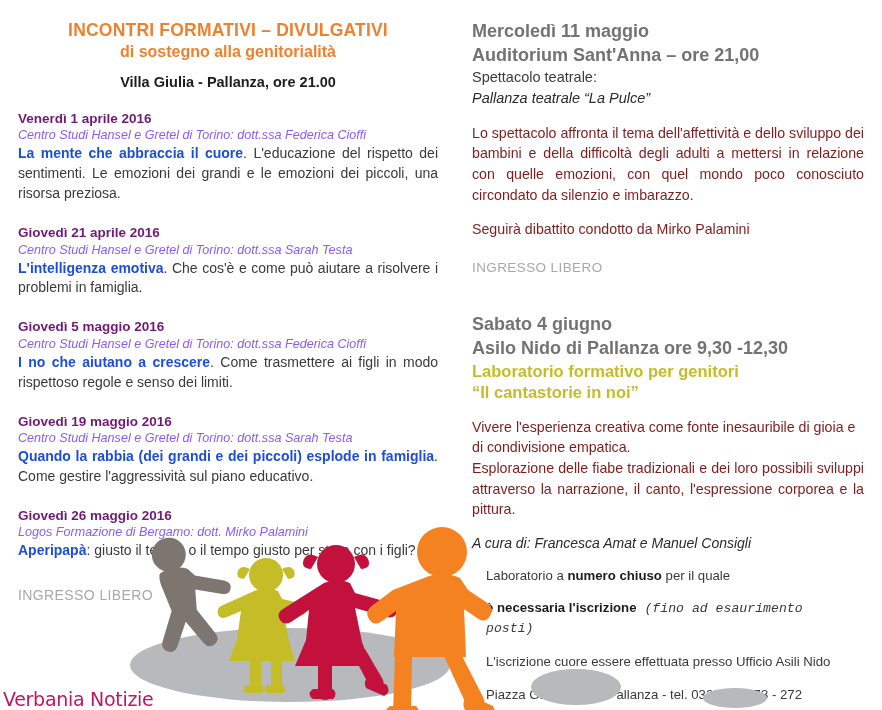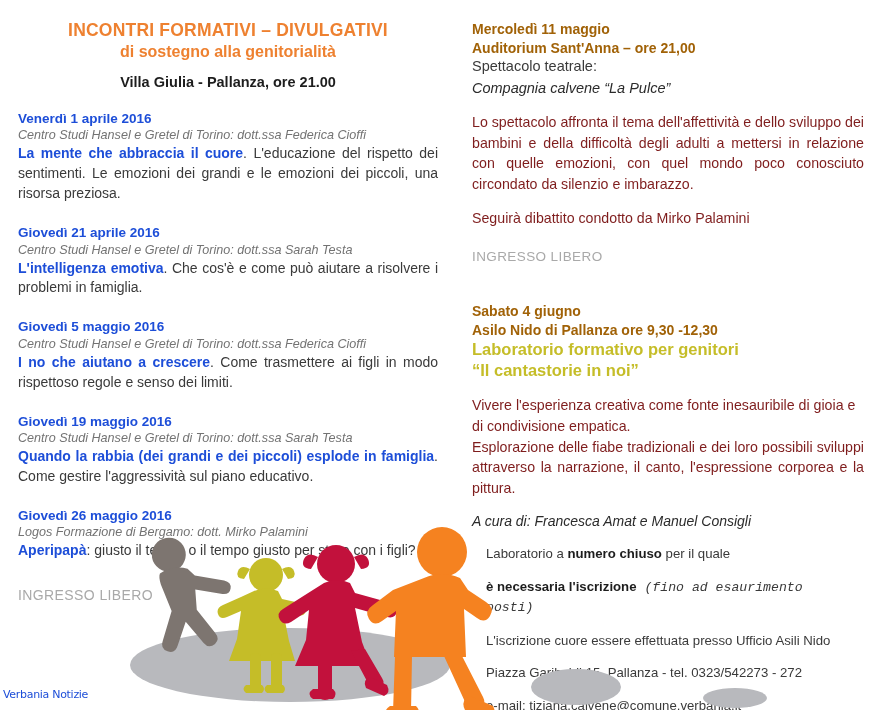--- a/index.html
+++ b/index.html
@@ -44,36 +44,36 @@
     color:#1d1d1d;
     font-weight:bold;
     font-size:14.5px;
     text-align:center;
     margin:12px 0 0 0;
   }
 
   
   .event{margin-top:20px;}
   .event .date{
-    font-weight:bold;font-size:13.5px;color:#1d4ed8;margin:0;line-height:1.3;
+    font-weight:bold;font-size:13.5px;color:#701a75;margin:0;line-height:1.3;
   }
   .event .org{
-    font-style:italic;font-size:12.6px;color:#737373;margin:0;line-height:1.35;
+    font-style:italic;font-size:12.6px;color:#8b5cf6;margin:0;line-height:1.35;
   }
   .event .body{
     font-size:14px;color:#3a3a3a;margin:0;line-height:1.42;
     text-align:justify;
   }
   .hl-red{color:#1d4ed8;font-weight:bold;}
   .free{
     color:#a9a9a9;font-size:14px;letter-spacing:.4px;margin-top:26px;
   }
 
   
-  .r-date{font-weight:bold;font-size:14px;color:#a16207;line-height:1.33;margin:0;}
+  .r-date{font-weight:bold;font-size:18px;color:#737373;line-height:1.33;margin:0;}
   .r-plain{font-size:14.5px;color:#3a3a3a;line-height:1.33;margin:0;}
   .r-big-olive{
     color:#c5bd28;font-weight:bold;font-size:23px;line-height:1.2;margin:2px 0 0 0;
   }
   .r-olive{
     color:#c5bd28;font-weight:bold;font-size:16.5px;line-height:1.28;margin:0;
   }
   .r-ital{font-style:italic;font-size:14.5px;color:#2b2b2b;line-height:1.35;margin:2px 0 0 0;}
   .r-para{
     font-size:14.2px;color:#7f1d1d;line-height:1.45;margin:14px 0 0 0;text-align:justify;
@@ -85,21 +85,21 @@
   .i{font-style:italic;font-family:Liberation Mono, monospace;}
   .blk-2{margin-top:38px;}
 
   
   .illu{position:absolute;left:0;top:505px;width:882px;height:205px;}
   .illu svg{display:block;}
 
   
   .footer{
     position:absolute;left:3px;top:688px;
-    font-size:11px;color:#1d4ed8;
+    font-size:19px;color:#be185d;
     font-family:"DejaVu Sans",sans-serif;
     letter-spacing:-0.3px;
   }
 </style>
 </head>
 <body>
 
 <div class="page">
 
   <div class="col-left">
@@ -140,21 +140,21 @@
 
     <div class="free">INGRESSO LIBERO</div>
   </div>
 
   <div class="col-right">
 
     <div>
       <p class="r-date">Mercoledì 11 maggio</p>
       <p class="r-date">Auditorium Sant'Anna – ore 21,00</p>
       <p class="r-plain">Spettacolo teatrale:</p>
-      <p class="r-ital">Compagnia calvene “La Pulce”</p>
+      <p class="r-ital">Pallanza teatrale “La Pulce”</p>
       <p class="r-para">Lo spettacolo affronta il tema dell'affettività e dello sviluppo dei bambini e della difficoltà degli adulti a mettersi in relazione con quelle emozioni, con quel mondo poco conosciuto circondato da silenzio e imbarazzo.</p>
       <p class="r-para nj">Seguirà dibattito condotto da Mirko Palamini</p>
       <div class="r-free">INGRESSO LIBERO</div>
     </div>
 
     <div class="blk-2">
       <p class="r-date">Sabato 4 giugno</p>
       <p class="r-date">Asilo Nido di Pallanza ore 9,30 -12,30</p>
       <p class="r-olive">Laboratorio formativo per genitori</p>
       <p class="r-olive">“Il cantastorie in noi”</p>

